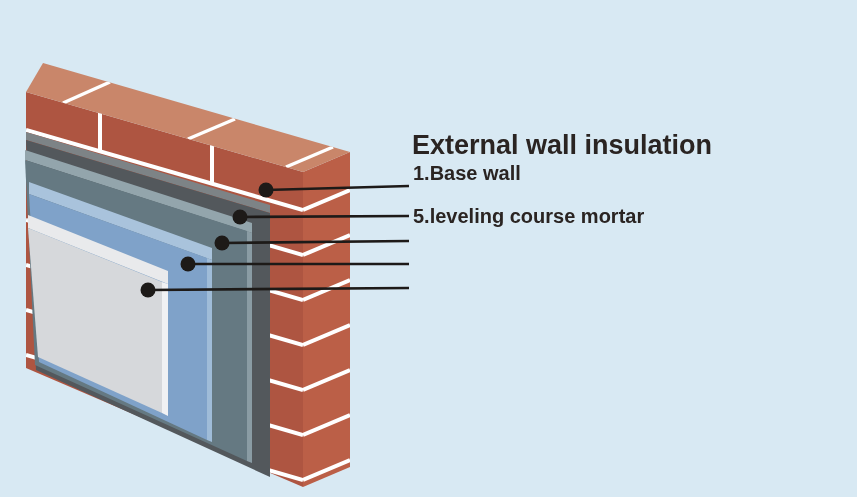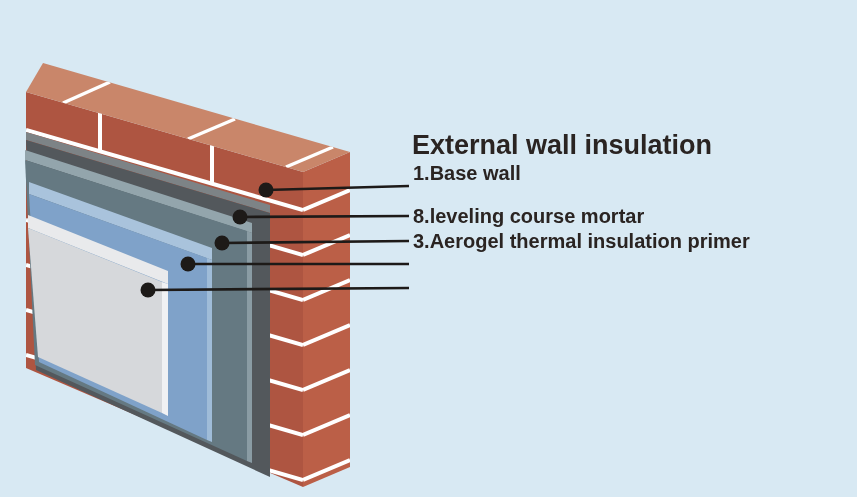--- a/index.html
+++ b/index.html
@@ -116,17 +116,16 @@
       <line class="leader" x1="188" y1="264" x2="409" y2="264"></line>
       <circle class="leader-dot" cx="188" cy="264" r="7.5"></circle>
       <line class="leader" x1="148" y1="290" x2="409" y2="288"></line>
       <circle class="leader-dot" cx="148" cy="290" r="7.5"></circle>
     </g>
   </svg>
 
   <div class="labels">
     <div class="diagram-title">External wall insulation</div>
     <div class="layer-label l1">1.Base wall</div>
-    <div class="layer-label l2">8.leveling course mortar</div>
-    <div class="layer-label l3">3.Aerogel thermal insulation primer</div>
+    <div class="layer-label l2">5.leveling course mortar</div>
   </div>
 
 </div>
 
 </body></html>

